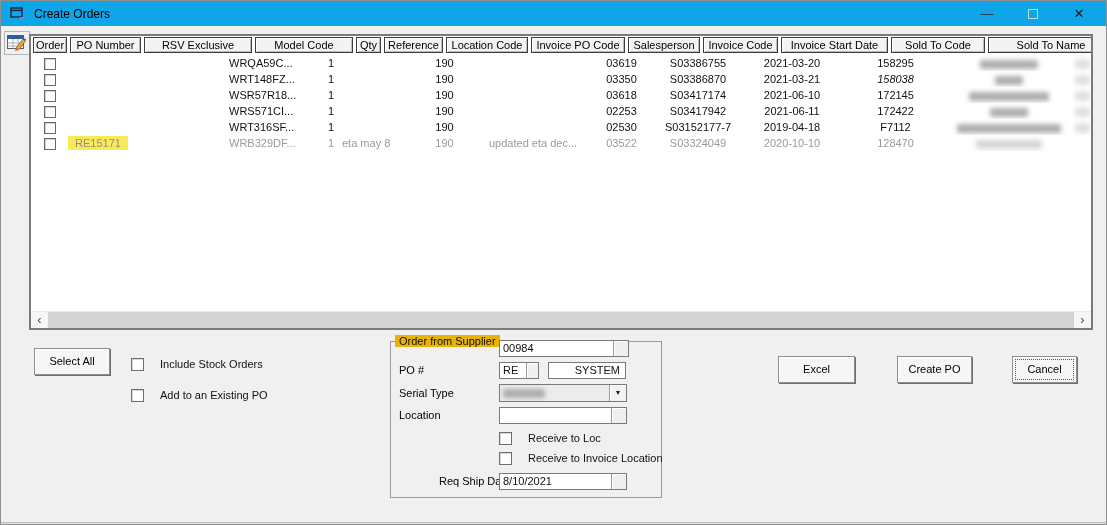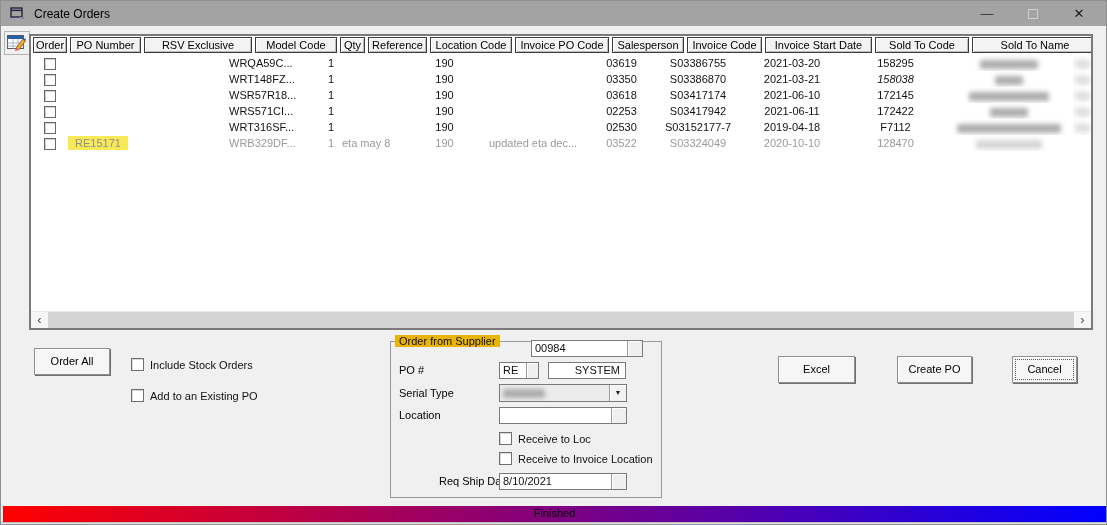--- a/index.html
+++ b/index.html
@@ -3,21 +3,21 @@
 <meta charset="utf-8">
 <style>
   html,body{margin:0;padding:0;background:#cfcfcf;}
   *{box-sizing:border-box;}
   .window{
     position:relative;width:1107px;height:525px;background:#f0f0f0;
     font-family:"Liberation Sans",sans-serif;font-size:11px;color:#111;
     border:1px solid #8f8f8f;overflow:hidden;
   }
   
-  .titlebar{position:absolute;left:0;top:0;width:100%;height:26px;background:#a3a3a3;border-bottom:1px solid #f0f0f0;}
+  .titlebar{position:absolute;left:0;top:0;width:100%;height:26px;background:#0ea5e9;border-bottom:1px solid #f0f0f0;}
   .titlebar .app-icon{position:absolute;left:9px;top:6px;}
   .titlebar .title{position:absolute;left:33px;top:6px;font-size:12px;color:#000;}
   .cap-btn{position:absolute;top:0;width:34px;height:26px;text-align:center;line-height:26px;}
   .btn-min{right:102px;color:#333;font-size:13px;}
   .btn-max{right:56px;}
   .btn-max .sq{display:inline-block;width:10px;height:10px;border:1px solid #cfcfcf;margin-top:8px;}
   .btn-close{right:10px;color:#1a1a1a;font-size:13px;}
   
   .tool-btn{position:absolute;left:3px;top:30px;width:26px;height:24px;background:#f0f0f0;border:1px solid #b5b5b5;display:flex;align-items:center;justify-content:center;}
   
@@ -43,33 +43,33 @@
   .hs-left{left:0;}
   .hs-right{right:0;}
   
   .btn{position:absolute;background:#f6f6f6;border:1px solid #8f8f8f;box-shadow:1px 1px 0 0 #6f6f6f,inset 1px 1px 0 #ffffff;
        font-family:"Liberation Sans",sans-serif;font-size:11px;color:#000;text-align:center;}
   .btn-selectall{left:33px;top:347px;width:76px;height:27px;line-height:25px;}
   .btn-excel{left:777px;top:355px;width:77px;height:27px;line-height:25px;}
   .btn-createpo{left:896px;top:355px;width:75px;height:27px;line-height:25px;}
   .btn-cancel{left:1011px;top:355px;width:65px;height:27px;line-height:25px;}
   .btn-cancel .focus-rect{position:absolute;left:2px;top:2px;right:2px;bottom:2px;border:1px dotted #555;pointer-events:none;}
-  .cb-row{position:absolute;display:flex;align-items:center;gap:6px;}
+  .cb-row{position:absolute;display:flex;align-items:flex-start;gap:16px;}
   .cb-box{width:13px;height:13px;background:#fff;border:1px solid #6e6e6e;box-shadow:inset 1px 1px 0 rgba(0,0,0,.15);flex:none;}
   .cb-include{left:130px;top:357px;}
   .cb-addpo{left:130px;top:388px;}
   .cb-rloc{left:498px;top:431px;}
   .cb-rinv{left:498px;top:451px;}
   
   .groupbox{position:absolute;left:389px;top:340px;width:272px;height:157px;border:1px solid #9a9a9a;}
   .group-caption{position:absolute;left:394px;top:334px;background:#eab308;padding:0 4px;font-size:11px;}
   .flabel{position:absolute;font-size:11px;color:#000;}
   .field{position:absolute;background:#fff;border:1px solid #7a7a7a;height:17px;line-height:15px;font-size:11px;padding:0 3px;overflow:hidden;}
   .field .mini-btn{position:absolute;right:0;top:0;bottom:0;width:15px;background:#efefef;border-left:1px solid #9a9a9a;box-shadow:inset 1px 1px 0 #fff;}
-  .f-supplier{left:498px;top:339px;width:112px;margin-left:32px;}
+  .f-supplier{left:498px;top:339px;width:130px;}
   .f-po1{left:498px;top:361px;width:40px;}
   .f-po2{left:547px;top:361px;width:78px;text-align:right;padding-right:5px;}
   .f-serial{left:498px;top:383px;width:128px;height:18px;background:#ececec;}
   .f-serial .combo-btn{position:absolute;right:0;top:0;bottom:0;width:17px;background:#f2f2f2;border-left:1px solid #9a9a9a;box-shadow:inset 1px 1px 0 #fff;
         text-align:center;font-size:7px;line-height:16px;color:#222;}
   .f-serial .serial-blur{display:inline-block;width:42px;height:9px;background:#777;border-radius:2px;filter:blur(2.5px);opacity:.55;margin-top:4px;}
   .f-location{left:498px;top:406px;width:128px;}
   .f-date{left:498px;top:472px;width:128px;}
   .lbl-po{left:398px;top:363px;}
   .lbl-serial{left:398px;top:386px;}
@@ -110,21 +110,21 @@
       <path d="M16 4 L18.5 6 L19 3.5 Z" fill="#2b5fa3"></path>
       <path d="M9 13 L11.5 15 L8 16 Z" fill="#e25555"></path>
     </svg>
   </div>
 
   <div class="grid">
     <div class="grid-header" id="grid-header">
         <div class="hcell" style="width: 34px;">Order</div>
         <div class="hcell" style="width: 71px;">PO Number</div>
         <div class="hcell" style="width: 108px;">RSV Exclusive</div>
-        <div class="hcell" style="width: 82px;">Model Code</div>
+        <div class="hcell" style="width: 98px;">Model Code</div>
         <div class="hcell" style="width: 25px;">Qty</div>
         <div class="hcell" style="width: 59px;">Reference</div>
         <div class="hcell" style="width: 82px;">Location Code</div>
         <div class="hcell" style="width: 94px;">Invoice PO Code</div>
         <div class="hcell" style="width: 72px;">Salesperson</div>
         <div class="hcell" style="width: 75px;">Invoice Code</div>
         <div class="hcell" style="width: 107px;">Invoice Start Date</div>
         <div class="hcell" style="width: 94px;">Sold To Code</div>
         <div class="hcell" style="width: 126px;">Sold To Name</div>
         <div class="hcell" style="width: 27px;">So</div>
@@ -226,21 +226,21 @@
           <div class="gcell a-center" style="width: 129px;"><span class="blur-blob" style="width: 66px;"></span></div>
           <div class="gcell a-left" style="width: 30px;"></div>
         </div>
       </div>
     <div class="hscroll">
       <span class="hs-btn hs-left">‹</span>
       <span class="hs-btn hs-right">›</span>
     </div>
   </div>
 
-  <div class="btn btn-selectall">Order All</div>
+  <div class="btn btn-selectall">Select All</div>
 
   <div class="cb-row cb-include">
     <span class="cb-box"></span>
     <span>Include Stock Orders</span>
   </div>
   <div class="cb-row cb-addpo">
     <span class="cb-box"></span>
     <span>Add to an Existing PO</span>
   </div>
 
@@ -288,18 +288,15 @@
     <span class="mini-btn"></span>
   </div>
 
   <div class="btn btn-excel">Excel</div>
   <div class="btn btn-createpo">Create PO</div>
   <div class="btn btn-cancel">
     <span>Cancel</span>
     <span class="focus-rect"></span>
   </div>
 
-  <div class="statusbar" id="statusbar" style="background: linear-gradient(to right, rgb(255, 0, 0), rgb(0, 0, 255));">
-    <span>Finished</span>
-  </div>
   <div class="bottom-sliver"></div>
 
 </div>
 
 </body></html>

